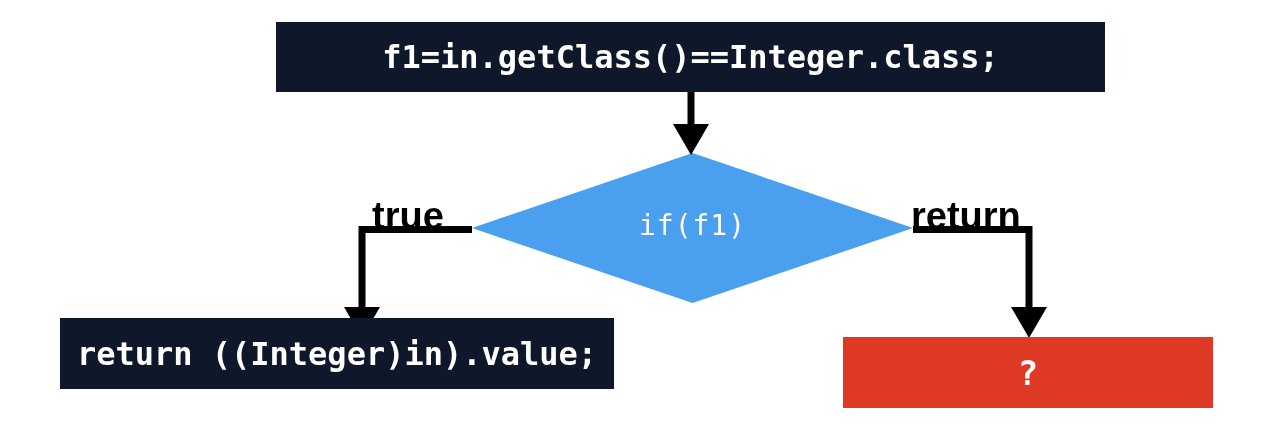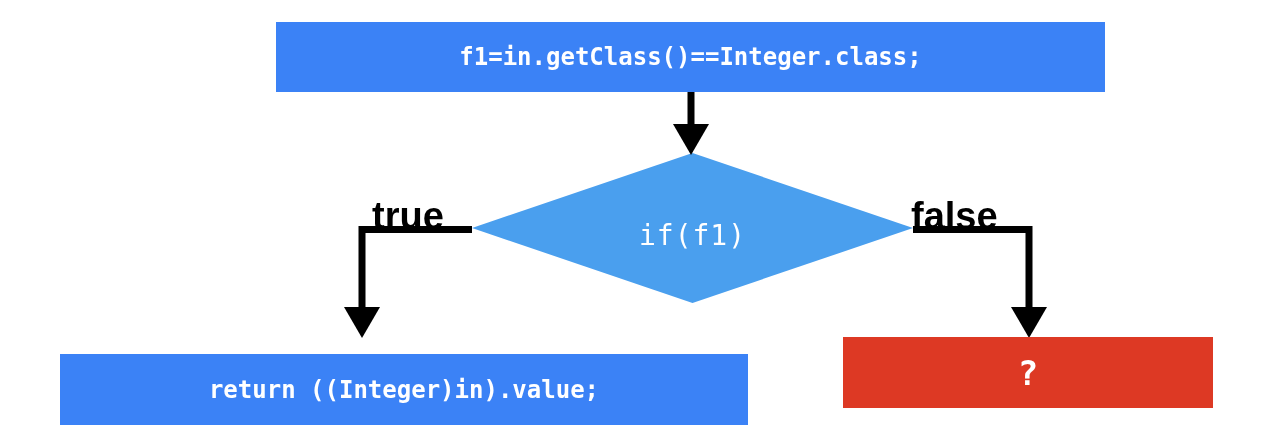--- a/index.html
+++ b/index.html
@@ -31,49 +31,49 @@
     justify-content: center;
     box-sizing: border-box;
     color: #ffffff;
     font-family: "DejaVu Sans Mono", "Liberation Mono", monospace;
     font-weight: bold;
     letter-spacing: 0px;
     white-space: nowrap;
     user-select: none;
   }
   .node-process {
-    background: #3b82f6;
-    font-size: 24px;
+    background: #0f172a;
+    font-size: 32px;
   }
   .node-error {
     background: #dd3924;
     font-size: 34px;
   }
   #node-top {
     left: 276px;
     top: 22px;
     width: 829px;
     height: 70px;
   }
   #node-return {
     left: 60px;
-    top: 354px;
-    width: 688px;
+    top: 318px;
+    width: 554px;
     height: 71px;
   }
   #node-unknown {
     left: 843px;
     top: 337px;
     width: 370px;
     height: 71px;
   }
   .decision-label {
     position: absolute;
     left: 472px;
-    top: 160px;
+    top: 150px;
     width: 441px;
     height: 150px;
     display: flex;
     align-items: center;
     justify-content: center;
     color: #ffffff;
     font-family: "DejaVu Sans Mono", "Liberation Mono", monospace;
     font-size: 28px;
     letter-spacing: 1px;
     white-space: nowrap;
@@ -127,21 +127,21 @@
   <div id="node-top" class="node node-process">
     <span>f1=in.getClass()==Integer.class;</span>
   </div>
 
   <div class="decision-label">
     <span>if(f1)</span>
   </div>
 
   <div id="edge-label-true" class="edge-label">true</div>
 
-  <div id="edge-label-false" class="edge-label">false</div>
+  <div id="edge-label-false" class="edge-label">return</div>
 
   <div id="node-return" class="node node-process">
     <span>return ((Integer)in).value;</span>
   </div>
 
   <div id="node-unknown" class="node node-error">
     <span>?</span>
   </div>
 
 </div>

